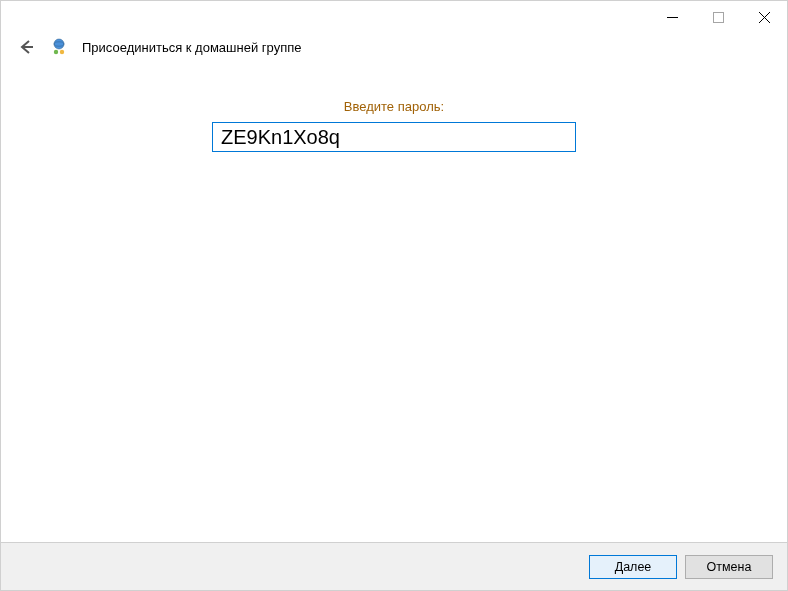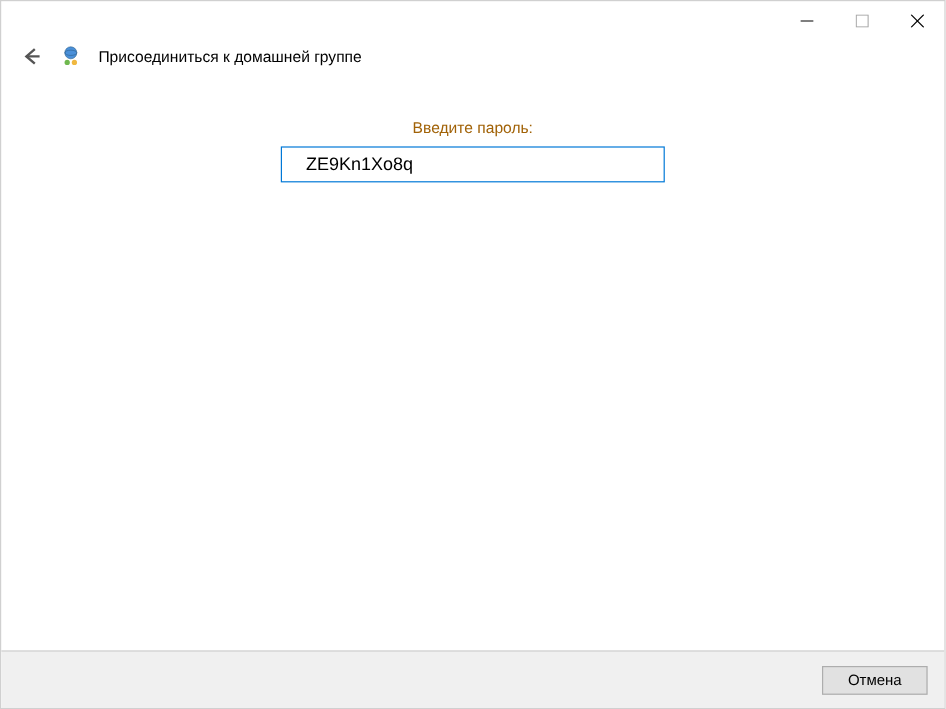--- a/index.html
+++ b/index.html
@@ -78,25 +78,25 @@
     .form-area {
       text-align: center;
     }
     .field-label {
       font-size: 13px;
       color: #a16207;
       margin-bottom: 8px;
       display: block;
     }
     .password-input {
-      width: 320px;
+      width: 364px;
       height: 30px;
       border: 1px solid #0078d7;
-      font-size: 15px;
-      padding: 2px 20px;
+      font-size: 20px;
+      padding: 2px 8px;
       font-family: "Segoe UI", Tahoma, sans-serif;
       outline: none;
     }
     .footer {
       position: absolute;
       bottom: 0;
       left: 0;
       right: 0;
       height: 48px;
       background: #f0f0f0;
@@ -168,14 +168,15 @@
 
 <div class="content">
 
   <div class="form-area">
     <label class="field-label">Введите пароль:</label>
     <input type="text" class="password-input" value="ZE9Kn1Xo8q" style="">
   </div>
 </div>
 
 <div class="footer">
+  <button class="footer-btn primary">Далее</button>
   <button class="footer-btn">Отмена</button>
 </div>
 
 </body></html>

